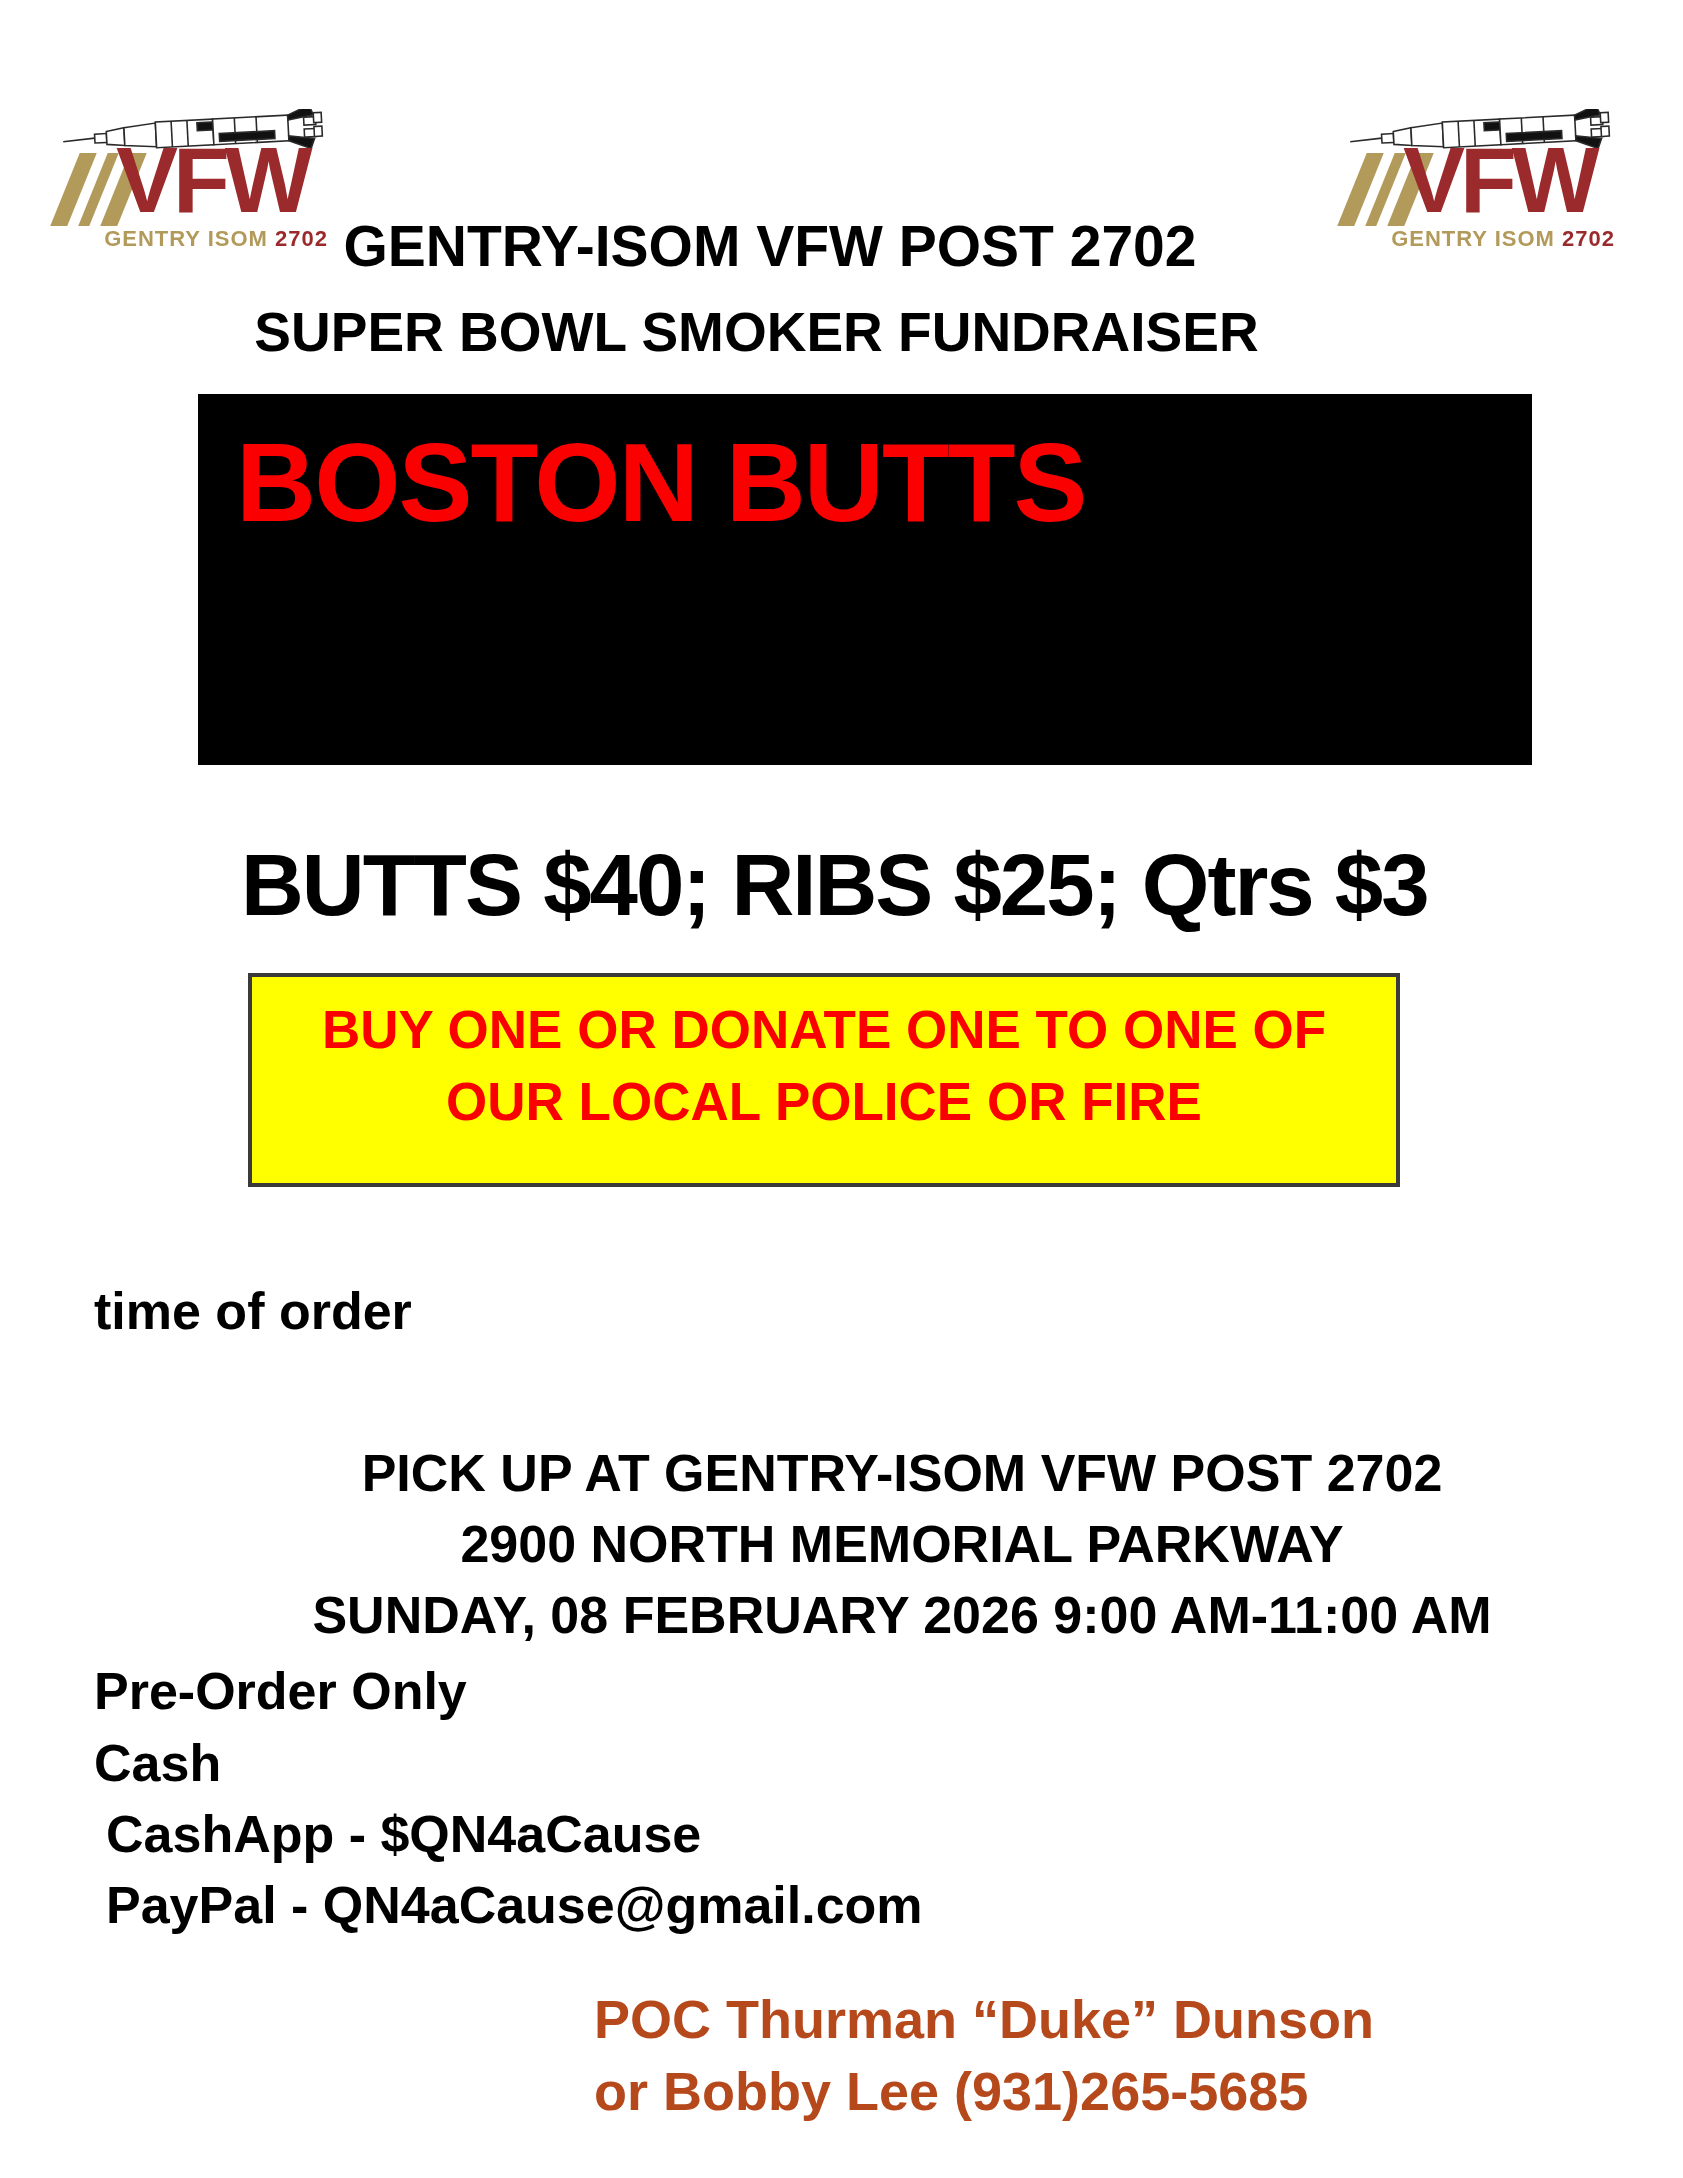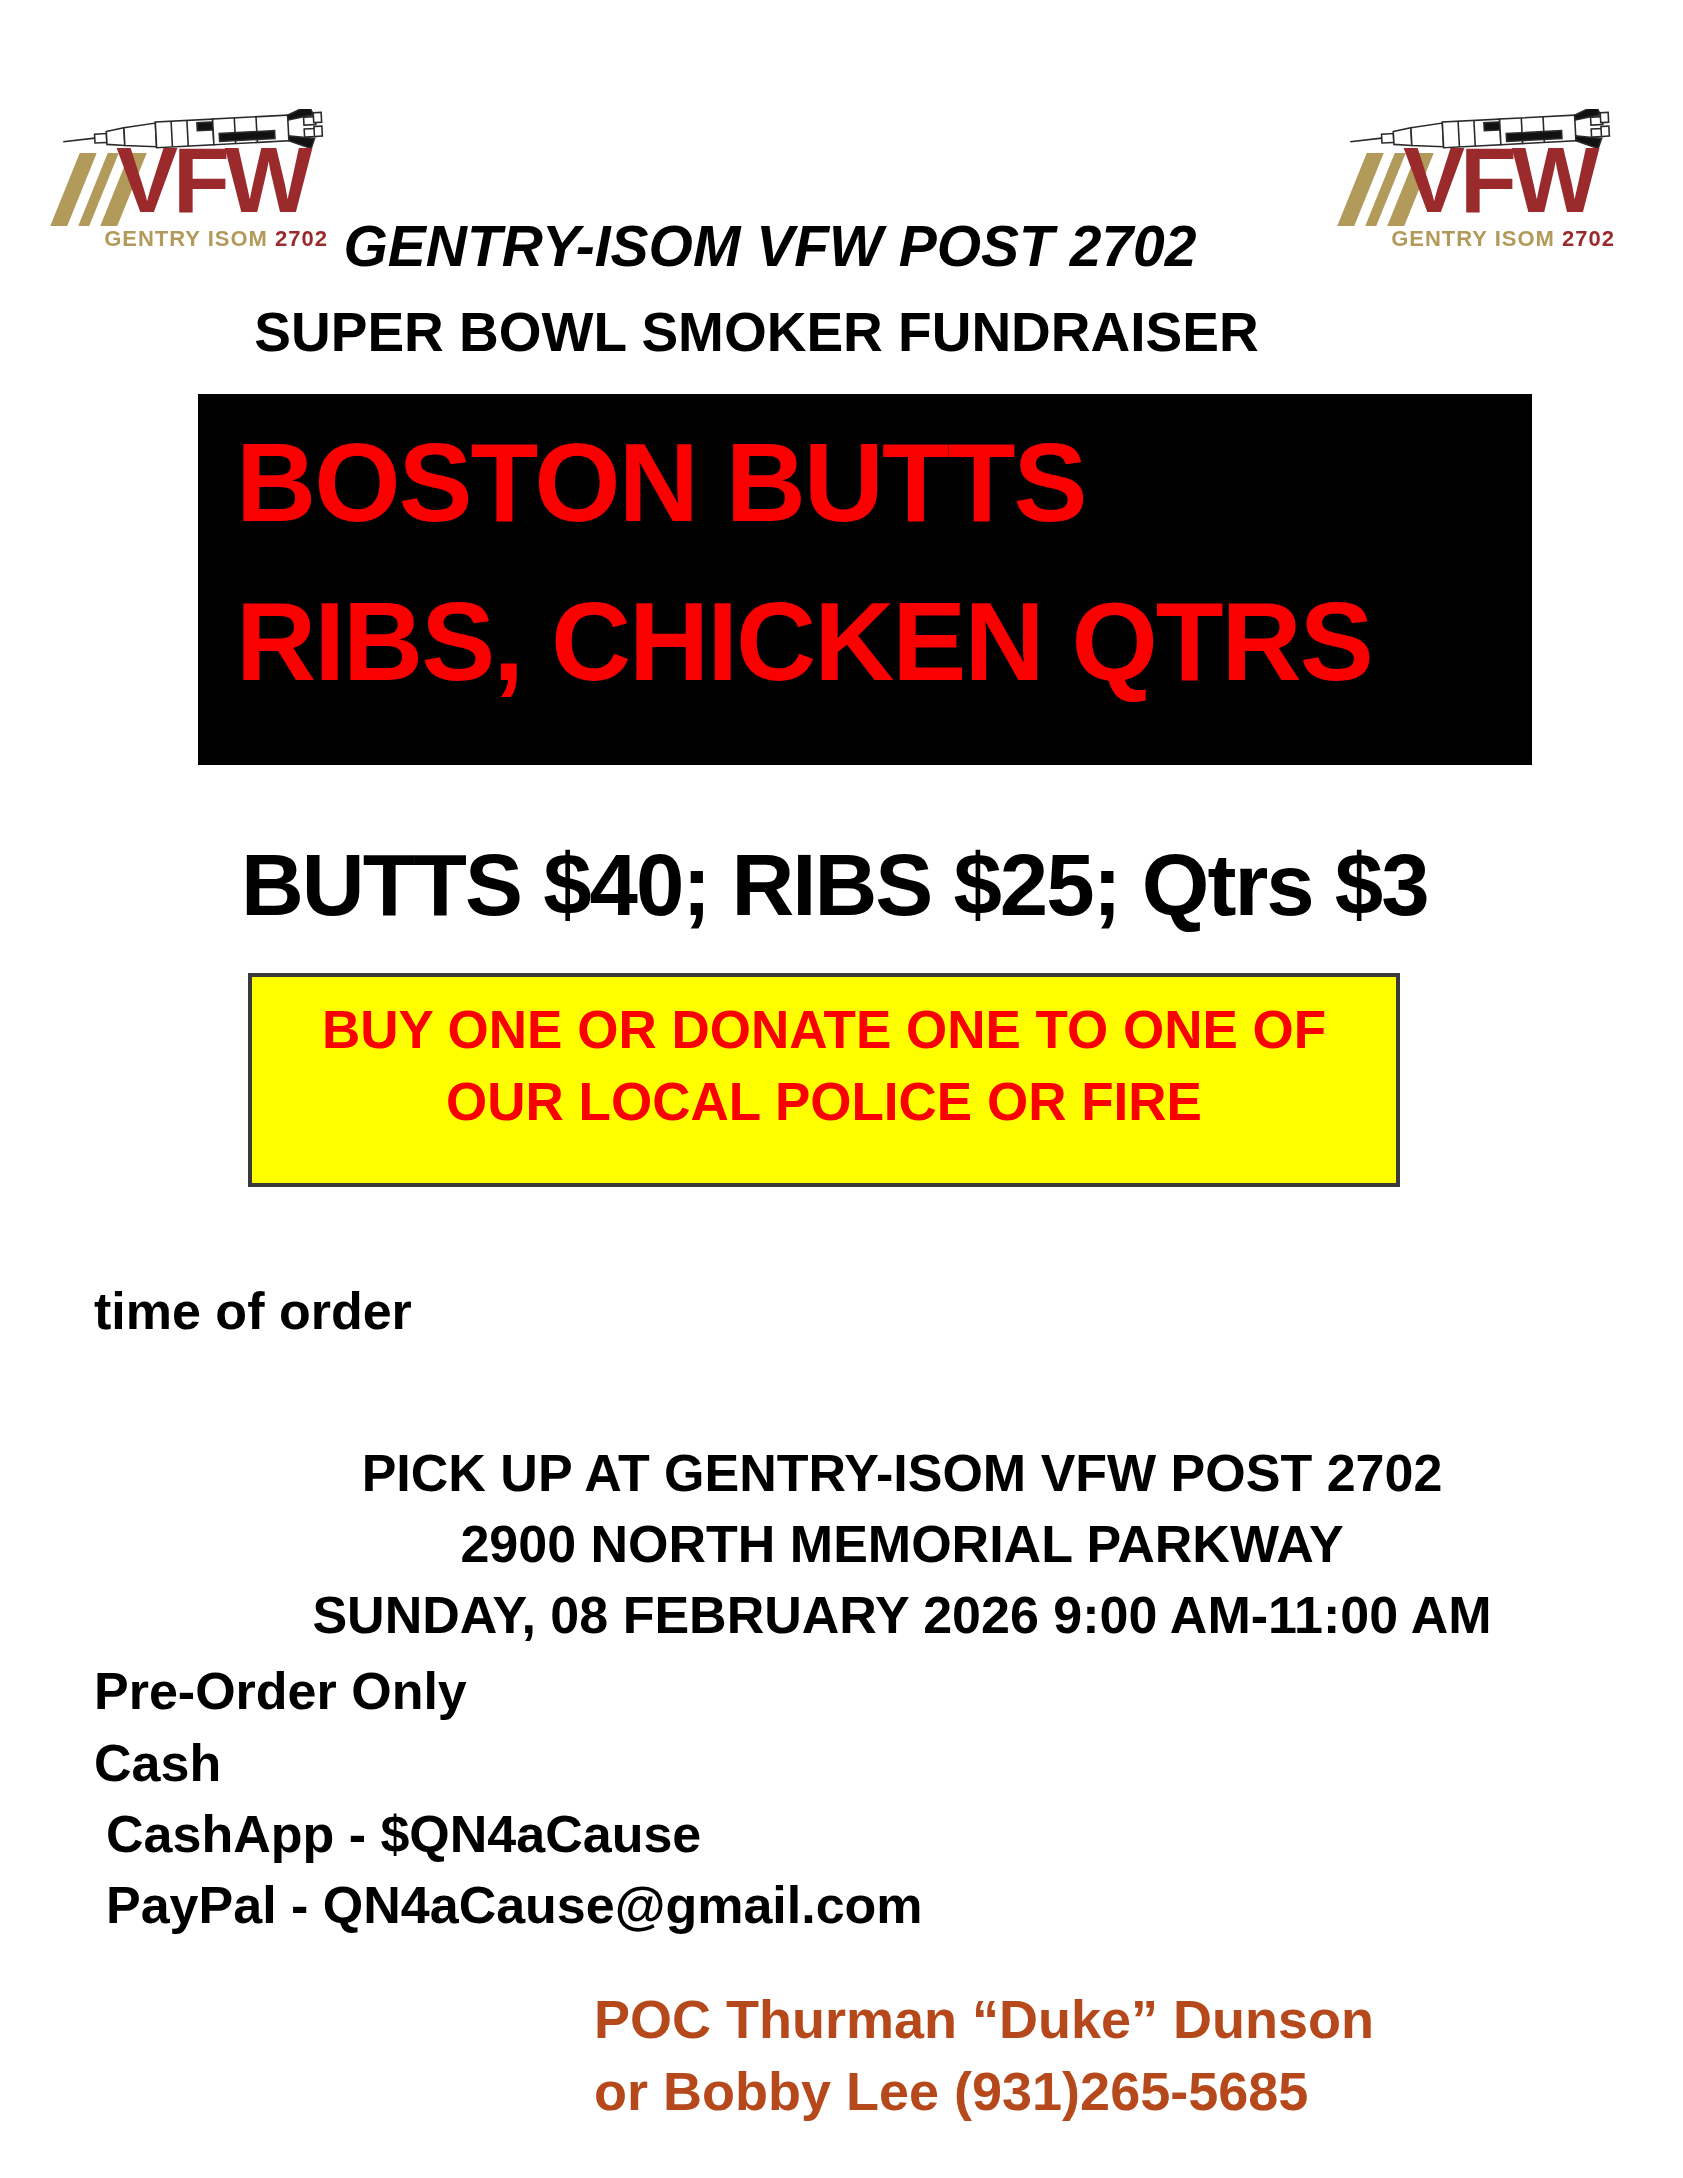--- a/index.html
+++ b/index.html
@@ -28,21 +28,21 @@
     letter-spacing:-5px;line-height:95px;
   }
   .logo .postline{
     position:absolute;left:0;top:117px;width:273px;text-align:right;
     font-size:22px;font-weight:bold;letter-spacing:1px;white-space:nowrap;
   }
   .postline .g{color:var(--gold);} .postline .n{color:var(--maroon);}
 
   
   .h1{left:0;top:213px;width:1540px;text-align:center;
-      font-size:57px;font-weight:bold;white-space:nowrap;font-style:italic;}
+      font-size:57px;font-weight:bold;white-space:nowrap;}
   .h2{left:0;top:300px;width:1513px;text-align:center;
       font-size:55px;font-weight:bold;white-space:nowrap;}
 
   
   .banner{
     left:198px;top:394px;width:1334px;height:371px;background:var(--black);
     padding:34px 0 0 38px;display:flex;flex-direction:column;gap:48px;
   }
   .banner .bline{
     color:var(--red);font-weight:bold;font-size:111px;line-height:111px;
@@ -161,21 +161,20 @@
     <span class="g">GENTRY ISOM</span>
     <span class="n">2702</span>
   </div>
 </div>
 
 <div class="abs h1">GENTRY-ISOM VFW POST 2702</div>
 <div class="abs h2">SUPER BOWL SMOKER FUNDRAISER</div>
 
 <div class="abs banner">
   <div class="bline">BOSTON BUTTS</div>
-  <div class="bline">RIBS, CHICKEN QTRS</div>
 </div>
 
 <div class="abs price">BUTTS $40; RIBS $25; Qtrs $3</div>
 
 <div class="abs donate">
   <div class="dline">BUY ONE OR DONATE ONE TO ONE OF</div>
   <div class="dline">OUR LOCAL POLICE OR FIRE</div>
 </div>
 
 <div class="abs order">

